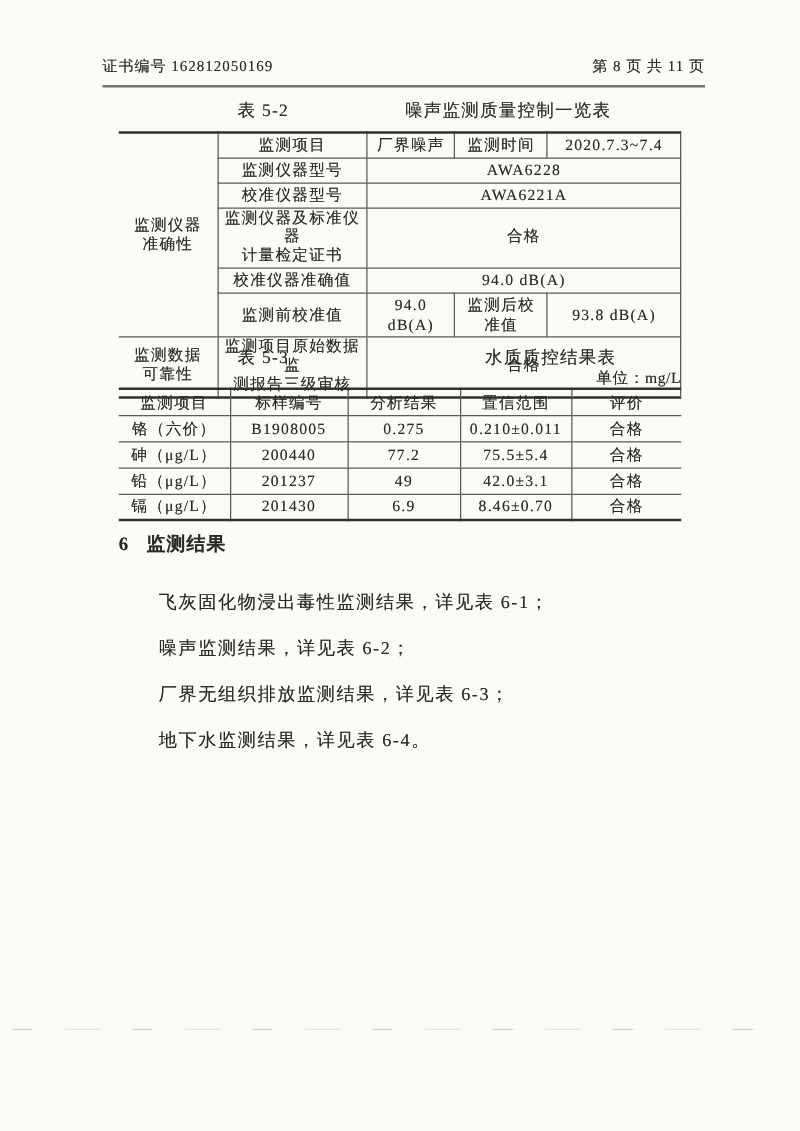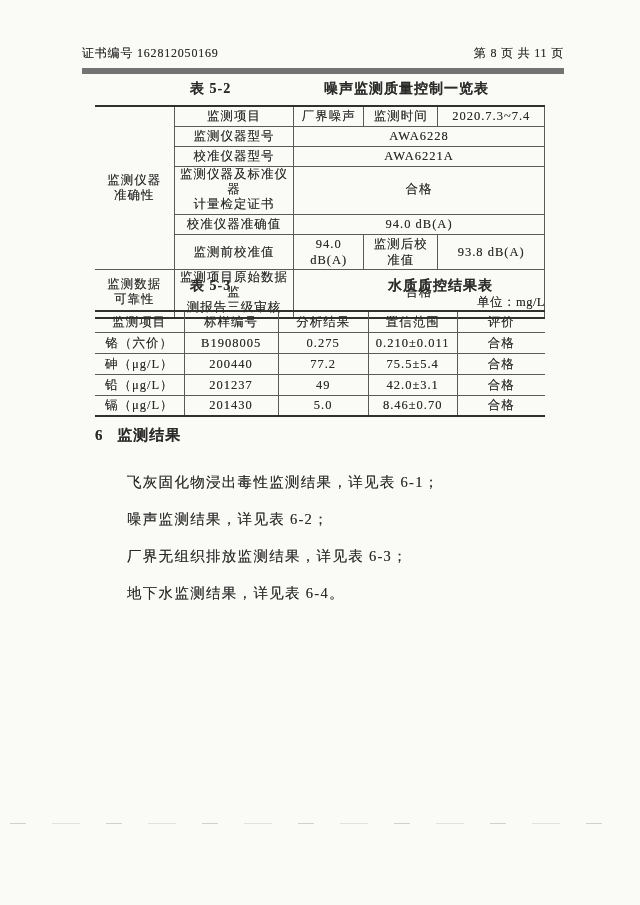--- a/index.html
+++ b/index.html
@@ -14,25 +14,25 @@
     overflow: hidden;
     text-shadow: 0 0 0.5px rgba(50,50,48,0.55);
   }
 
   
   .header {
     position: absolute; top: 45px; left: 82px; right: 76px;
     display: flex; justify-content: space-between; align-items: flex-end;
     font-size: 12px; letter-spacing: 0.8px;
     padding-bottom: 6px;
-    border-bottom: 6px solid #737373;
-  }
-
-  
-  .caption { position: absolute; left: 95px; width: 450px; height: 18px; font-weight: bold; font-size: 14px; letter-spacing: 1px; }
+    border-bottom: 2px solid #737373;
+  }
+
+  
+  .caption { position: absolute; left: 95px; width: 450px; height: 18px; font-weight: normal; font-size: 14px; letter-spacing: 1px; }
   .caption .cap-no { position: absolute; left: 95px; top: 0; }
   .cap-52-title { position: absolute; left: 212px; top: 0; padding-left: 17px; }
   .cap-53-title { position: absolute; left: 293px; top: 0; }
   .caption-52 { top: 80px; }
   .caption-53 { top: 277px; }
 
   .unit-note {
     position: absolute; top: 294px; left: 95px; width: 450px;
     text-align: right; font-size: 12.5px; letter-spacing: 0.5px;
   }
@@ -192,21 +192,21 @@
       <tr>
         <td>铅（μg/L）</td>
         <td>201237</td>
         <td>49</td>
         <td>42.0±3.1</td>
         <td>合格</td>
       </tr>
       <tr>
         <td>镉（μg/L）</td>
         <td>201430</td>
-        <td>5.0</td>
+        <td>6.9</td>
         <td>8.46±0.70</td>
         <td>合格</td>
       </tr>
     </tbody>
   </table>
 
   <div class="sec-heading">
     <span>6</span>
     <span class="sec-title">监测结果</span>
   </div>

